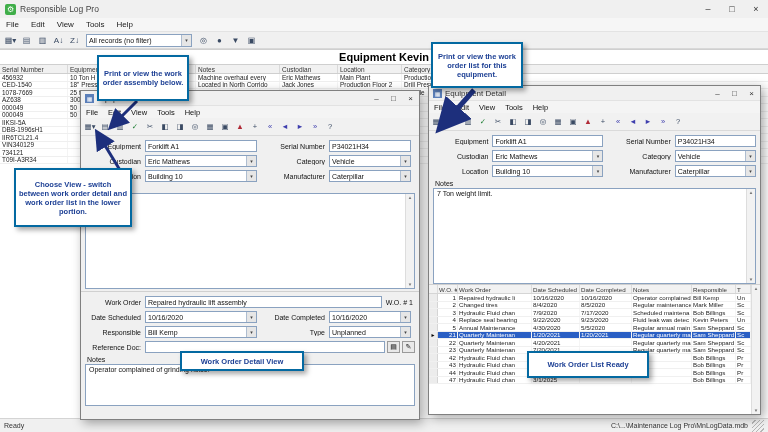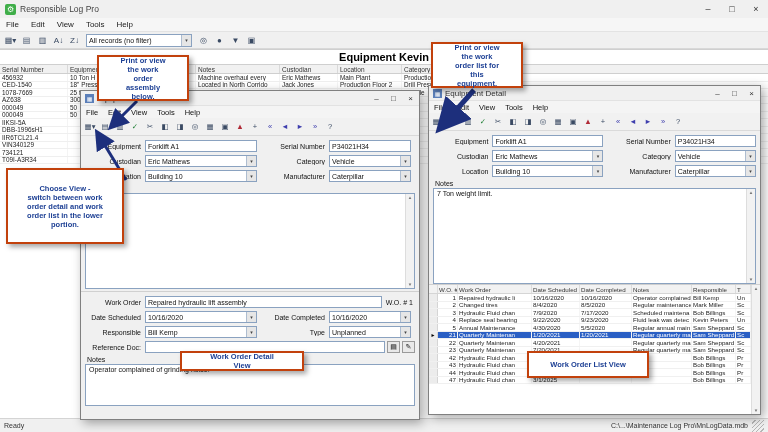--- a/index.html
+++ b/index.html
@@ -88,24 +88,24 @@
   .woc{padding:0 1px;overflow:hidden;white-space:nowrap;height:100%;display:flex;align-items:center;border-right:1px solid #f5f5f5}
   .woc:nth-of-type(1){width:9px}.woc:nth-of-type(2){width:20px;justify-content:flex-end}.woc:nth-of-type(3){width:74px}
   .woc:nth-of-type(4){width:48px}.woc:nth-of-type(5){width:52px}.woc:nth-of-type(6){width:60px}
   .woc:nth-of-type(7){width:44px}.woc:nth-of-type(8){flex:1}
   .woc.gut{background:#ececec;border-right:1px solid #d5d5d5;padding:0;justify-content:center}
   .wo-row.sel{background:#2a5fc4;color:#fff}
   .wo-row.sel .gut{background:#ececec;color:#000}
   .wo-row.sel .gut::before{content:"►";font-size:5px}
 
   
-  .callout{position:absolute;background:#fff;border:2px solid #c2410c;color:#1c3f94;font-weight:bold;font-size:7.5px;line-height:1.2;display:flex;align-items:center;justify-content:center;text-align:center;padding:2px 19px;box-shadow:3px 3px 5px rgba(0,0,0,.35);z-index:60}
+  .callout{position:absolute;background:#fff;border:2px solid #0369a1;color:#1c3f94;font-weight:bold;font-size:7.5px;line-height:1.2;display:flex;align-items:center;justify-content:center;text-align:center;padding:2px 3px;box-shadow:3px 3px 5px rgba(0,0,0,.35);z-index:60}
   .co1{left:97px;top:55px;width:92px;height:46px}
   .co2{left:431px;top:42px;width:92px;height:46px}
-  .co3{left:6px;top:168px;width:118px;height:76px}
+  .co3{left:14px;top:168px;width:118px;height:59px}
   .co4{left:180px;top:351px;width:124px;height:20px}
   .co5{left:527px;top:351px;width:122px;height:27px}
   .arrows{position:absolute;left:0;top:0;z-index:55;pointer-events:none}
 </style>
 </head>
 <body>
 
 <div class="titlebar">
   <span class="appicon">⚙</span>
   <span class="title">Responsible Log Pro</span>
@@ -639,13 +639,13 @@
   </defs>
   <line x1="137" y1="101" x2="112" y2="126" stroke="#1d2f7c" stroke-width="3" marker-end="url(#ah)"></line>
   <line x1="474" y1="90" x2="442" y2="126" stroke="#1d2f7c" stroke-width="5" marker-end="url(#ah)"></line>
   <line x1="126" y1="180" x2="98" y2="134" stroke="#1d2f7c" stroke-width="3" marker-end="url(#ah)"></line>
 </svg>
 
 <div class="callout co1">Print or view the work order assembly below.</div>
 <div class="callout co2">Print or view the work order list for this equipment.</div>
 <div class="callout co3">Choose View - switch between work order detail and work order list in the lower portion.</div>
 <div class="callout co4">Work Order Detail View</div>
-<div class="callout co5">Work Order List View</div>
+<div class="callout co5">Work Order List Ready</div>
 
 </body></html>

